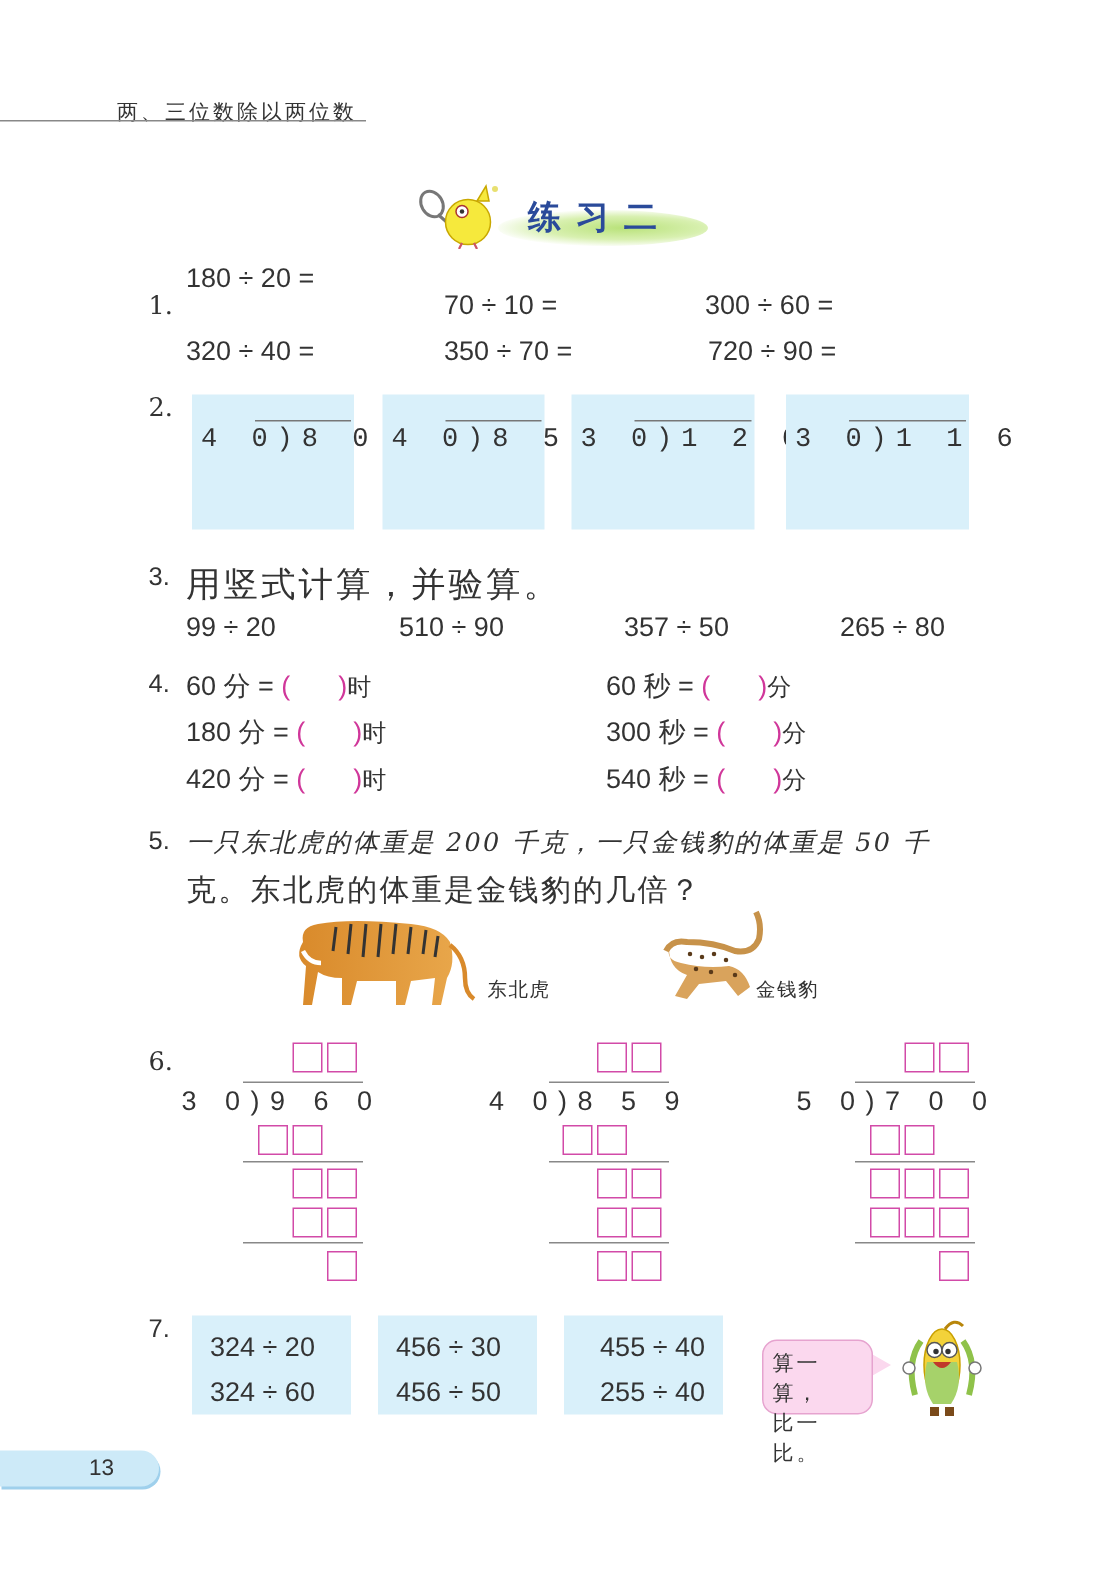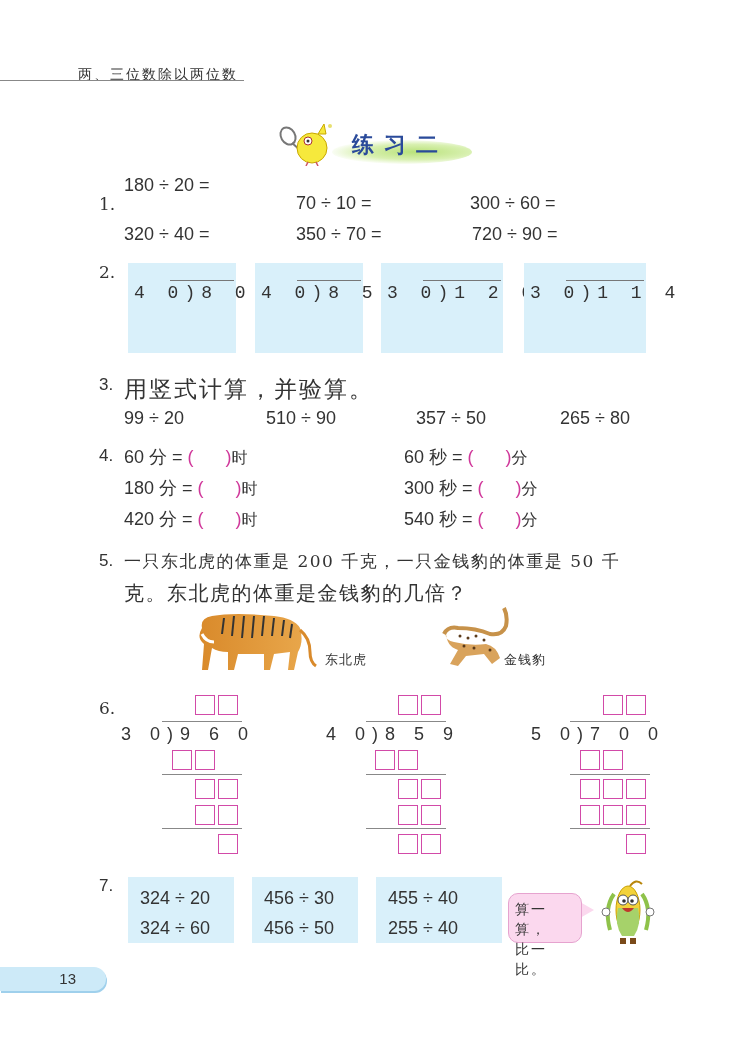--- a/index.html
+++ b/index.html
@@ -83,21 +83,21 @@
 <div class="q2box" style="left:255px;">
   <div class="q2bar" style="left:42px;width:64px;"></div>
   <div class="q2div">4 0)8 5</div>
 </div>
 <div class="q2box" style="left:381px;width:122px;">
   <div class="q2bar" style="left:42px;width:78px;"></div>
   <div class="q2div">3 0)1 2 0</div>
 </div>
 <div class="q2box" style="left:524px;width:122px;">
   <div class="q2bar" style="left:42px;width:78px;"></div>
-  <div class="q2div">3 0)1 1 4</div>
+  <div class="q2div">3 0)1 1 6</div>
 </div>
 
 <div class="abs qnum" style="left:99px;top:375px;">3.</div>
 <div class="abs serif" style="left:124px;top:374px;font-size:23px;letter-spacing:2px;">用竖式计算，并验算。</div>
 <div class="abs expr" style="left:124px;top:408px;">99 ÷ 20</div>
 <div class="abs expr" style="left:266px;top:408px;">510 ÷ 90</div>
 <div class="abs expr" style="left:416px;top:408px;">357 ÷ 50</div>
 <div class="abs expr" style="left:560px;top:408px;">265 ÷ 80</div>
 
 <div class="abs qnum" style="left:99px;top:446px;">4.</div>
@@ -122,21 +122,21 @@
 <div class="abs expr" style="left:404px;top:476px;">
   <span>300 秒 =</span>
   <span class="pink">(</span><span style="display:inline-block;width:32px;"></span><span class="pink">)</span><span style="font-size:16px;">分</span>
 </div>
 <div class="abs expr" style="left:404px;top:507px;">
   <span>540 秒 =</span>
   <span class="pink">(</span><span style="display:inline-block;width:32px;"></span><span class="pink">)</span><span style="font-size:16px;">分</span>
 </div>
 
 <div class="abs qnum" style="left:99px;top:551px;">5.</div>
-<div class="abs serif" style="left:124px;top:550px;font-size:17px;letter-spacing:1.5px;white-space:nowrap;">一只东北虎的体重是 200 千克，一只金钱豹的体重是 50 千</div>
+<div class="abs serif" style="left:124px;top:550px;font-size:17px;letter-spacing:1.5px;white-space:nowrap;font-style:italic;">一只东北虎的体重是 200 千克，一只金钱豹的体重是 50 千</div>
 <div class="abs serif" style="left:124px;top:580px;font-size:20px;letter-spacing:1.5px;white-space:nowrap;">克。东北虎的体重是金钱豹的几倍？</div>
 
 <svg class="abs" style="left:194px;top:608px;" width="126" height="66" viewBox="0 0 126 66">
   <defs>
     <linearGradient id="tg" x1="0" x2="1">
         <stop offset="0" stop-color="#d98a2b"></stop>
         <stop offset="1" stop-color="#e8a64a"></stop>
       </linearGradient>
   </defs>
   <path d="M8 20 Q6 10 18 8 Q40 4 80 8 Q100 10 106 20 Q110 34 104 44 L100 62 L94 62 L96 44 L80 46 L76 62 L70 62 L70 46 L44 46 L40 62 L34 62 L34 44 Q24 44 18 40 L14 62 L8 62 L10 36 Q2 30 8 20 Z" fill="url(#tg)"></path>
@@ -225,21 +225,21 @@
 
 <div class="abs qnum" style="left:99px;top:876px;">7.</div>
 <div class="q7box" style="left:128px;width:106px;">
   <span class="expr">324 ÷ 20</span>
   <span class="expr">324 ÷ 60</span>
 </div>
 <div class="q7box" style="left:252px;width:106px;">
   <span class="expr">456 ÷ 30</span>
   <span class="expr">456 ÷ 50</span>
 </div>
-<div class="q7box" style="left:376px;width:126px;">
+<div class="q7box" style="left:376px;width:106px;text-align:right;">
   <span class="expr">455 ÷ 40</span>
   <span class="expr">255 ÷ 40</span>
 </div>
 
 <div class="abs bubble-tail"></div>
 <div class="abs bubble serif">
   <div>算一算，</div>
   <div>比一比。</div>
 </div>
 <svg class="abs" style="left:600px;top:878px;" width="56" height="68" viewBox="0 0 56 68">

